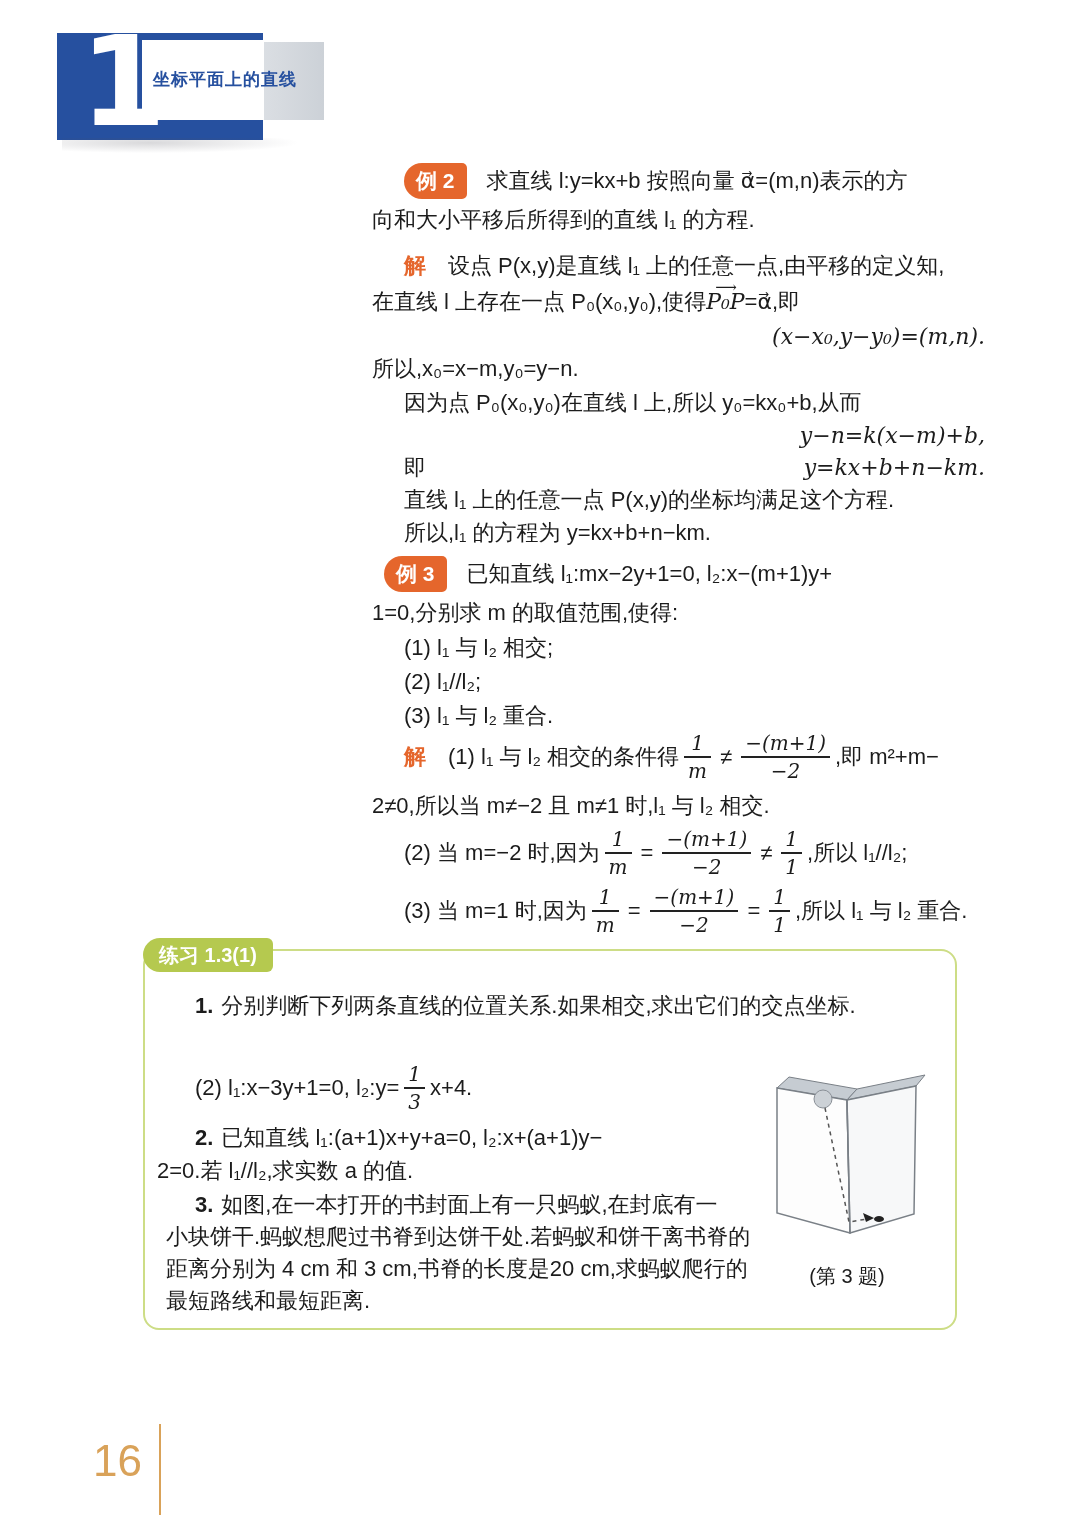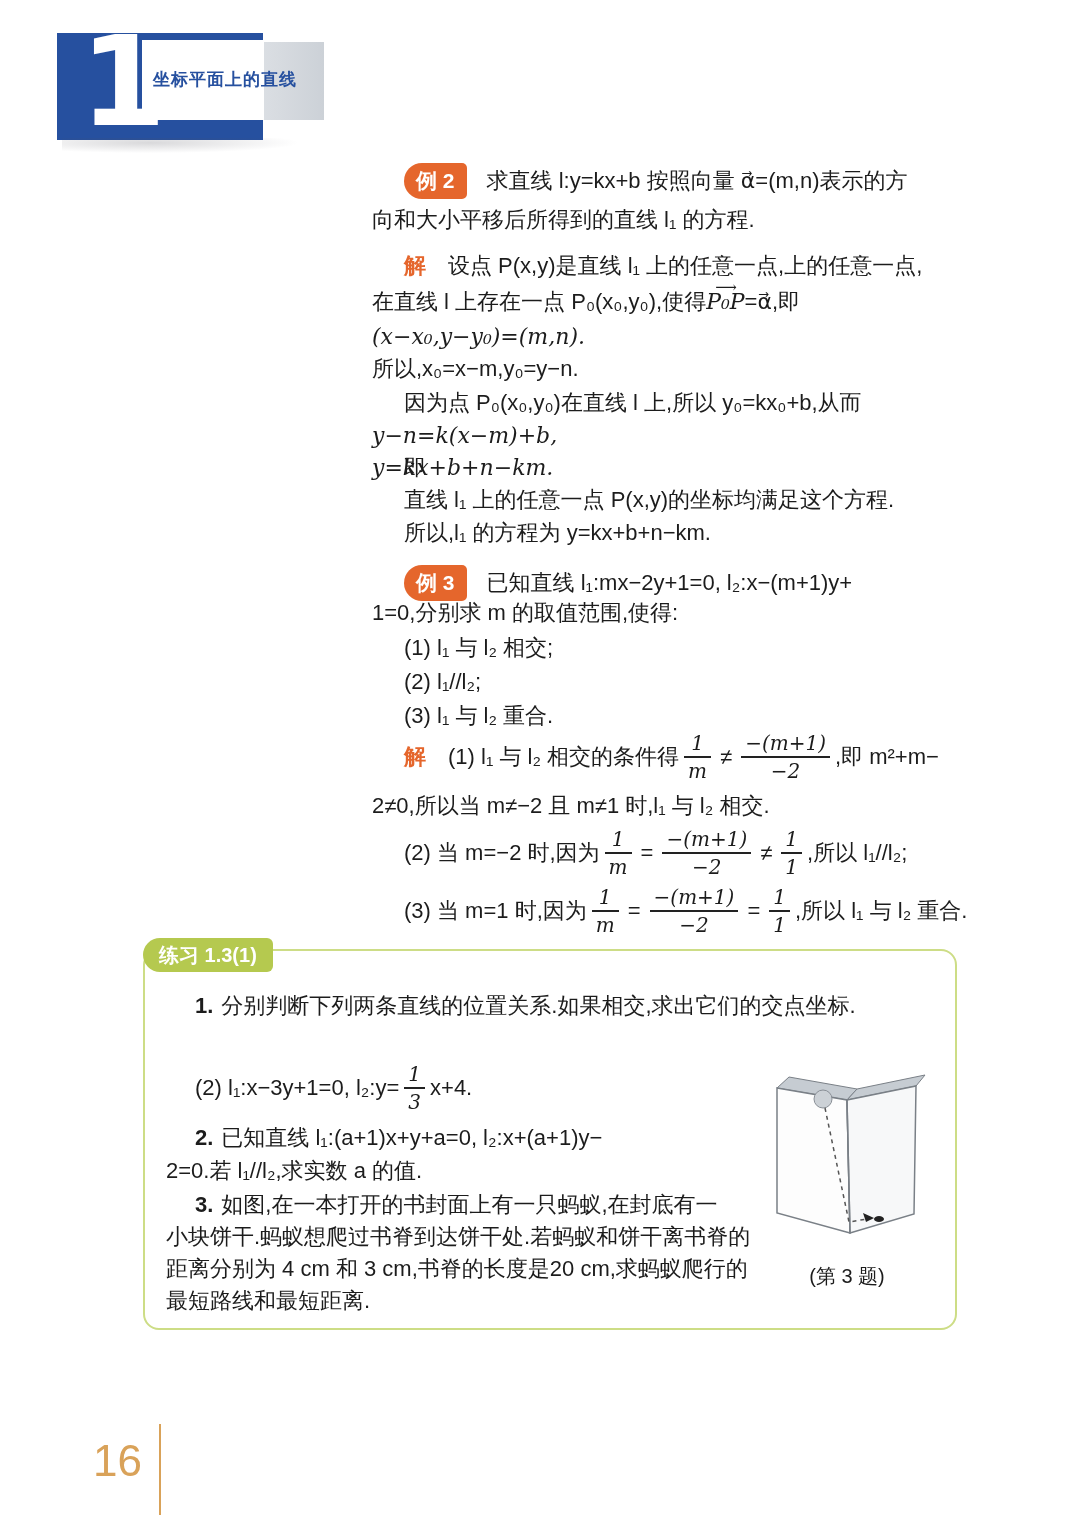--- a/index.html
+++ b/index.html
@@ -15,21 +15,21 @@
   .big-num{left:80px;top:26px;font-size:124px;line-height:112px;font-weight:bold;color:#ffffff;font-family:"DejaVu Sans","Liberation Sans",sans-serif;}
   .gray-rect{left:228px;top:42px;width:96px;height:78px;background:linear-gradient(to right,#e3e6ea,#ccd1d7);}
   .white-rect{left:142px;top:40px;width:122px;height:80px;background:#ffffff;}
   .chapter-title{left:153px;top:68px;font-size:17px;font-weight:bold;letter-spacing:1px;color:var(--blue,#26509f);white-space:nowrap;}
   .header-shadow{left:62px;top:138px;width:250px;height:16px;background:radial-gradient(ellipse at 35% 30%,rgba(80,80,90,.22),rgba(0,0,0,0) 65%);}
   
   .badge-ex{display:inline-block;background:var(--orange,#e5662c);color:#fff;font-weight:bold;font-size:21px;line-height:36px;padding:0 12px;border-radius:18px 5px 5px 18px;white-space:nowrap;}
   .solve{color:var(--orange,#e5662c);font-weight:bold;font-size:22px;margin-right:22px;}
   .gap{margin-left:20px;}
   .eq{font-family:"DejaVu Serif","Liberation Serif",serif;font-style:italic;font-size:22px;line-height:34px;white-space:nowrap;}
-  .center{width:613px;text-align:left;}
+  .center{width:613px;text-align:right;}
   .vec{position:relative;display:inline-block;}
   .vec::after{content:"⟶";position:absolute;left:50%;top:-15px;transform:translateX(-50%);font-size:15px;letter-spacing:-1px;}
   
   .frline{display:flex;align-items:center;height:58px;}
   .frac{display:inline-flex;flex-direction:column;align-items:center;font-family:"DejaVu Serif","Liberation Serif",serif;font-style:italic;font-size:20px;line-height:1.2;margin:0 5px;vertical-align:middle;}
   .frac .fn{padding:0 4px 1px;}
   .frac .bar{align-self:stretch;height:0;border-top:2px solid #222;}
   .frac .fd{padding:1px 4px 0;}
   .op{margin:0 4px;}
   
@@ -51,37 +51,37 @@
 <div class="abs chapter-title">坐标平面上的直线</div>
 <div class="abs header-shadow"></div>
 
 <div class="abs flex" style="left:404px;top:163px;">
   <span class="badge-ex">例 2</span>
   <span class="t gap">求直线 l:y=kx+b 按照向量 α⃗=(m,n)表示的方</span>
 </div>
 <div class="abs t" style="left:372px;top:203px;">向和大小平移后所得到的直线 l₁ 的方程.</div>
 <div class="abs flex" style="left:404px;top:249px;">
   <span class="solve">解</span>
-  <span class="t">设点 P(x,y)是直线 l₁ 上的任意一点,上的任意一点,</span>
+  <span class="t">设点 P(x,y)是直线 l₁ 上的任意一点,由平移的定义知,</span>
 </div>
 <div class="abs t" style="left:372px;top:285px;">
   <span>在直线 l 上存在一点 P₀(x₀,y₀),使得</span><span class="vec eq">P₀P</span><span>=α⃗,即</span>
 </div>
 <div class="abs eq center" style="left:372px;top:320px;">(x−x₀,y−y₀)=(m,n).</div>
 <div class="abs t" style="left:372px;top:352px;">所以,x₀=x−m,y₀=y−n.</div>
 <div class="abs t" style="left:404px;top:386px;">因为点 P₀(x₀,y₀)在直线 l 上,所以 y₀=kx₀+b,从而</div>
 <div class="abs eq center" style="left:372px;top:419px;">y−n=k(x−m)+b,</div>
 <div class="abs" style="left:372px;top:451px;width:613px;">
   <span class="t abs" style="left:32px;top:0;">即</span>
   <div class="eq center">y=kx+b+n−km.</div>
 </div>
 <div class="abs t" style="left:404px;top:483px;">直线 l₁ 上的任意一点 P(x,y)的坐标均满足这个方程.</div>
 <div class="abs t" style="left:404px;top:516px;">所以,l₁ 的方程为 y=kx+b+n−km.</div>
 
-<div class="abs flex" style="left:404px;top:556px;margin-top:9px;">
+<div class="abs flex" style="left:384px;top:556px;">
   <span class="badge-ex">例 3</span>
   <span class="t gap">已知直线 l₁:mx−2y+1=0, l₂:x−(m+1)y+</span>
 </div>
 <div class="abs t" style="left:372px;top:596px;">1=0,分别求 m 的取值范围,使得:</div>
 <div class="abs t" style="left:404px;top:631px;">(1) l₁ 与 l₂ 相交;</div>
 <div class="abs t" style="left:404px;top:665px;">(2) l₁//l₂;</div>
 <div class="abs t" style="left:404px;top:699px;">(3) l₁ 与 l₂ 重合.</div>
 
 <div class="abs frline" style="left:404px;top:728px;">
   <span class="solve">解</span>
@@ -157,21 +157,21 @@
         <span class="fn">1</span>
         <span class="bar"></span>
         <span class="fd">3</span>
       </span>
     <span class="t">x+4.</span>
   </div>
 
   <div class="abs t" style="left:50px;top:170px;text-align:center;">
     <span class="qnum">2.</span><span>已知直线 l₁:(a+1)x+y+a=0, l₂:x+(a+1)y−</span>
   </div>
-  <div class="abs t" style="left:21px;top:203px;">2=0.若 l₁//l₂,求实数 a 的值.</div>
+  <div class="abs t" style="left:12px;top:203px;">2=0.若 l₁//l₂,求实数 a 的值.</div>
 
   <div class="abs t" style="left:50px;top:237px;">
     <span class="qnum">3.</span><span>如图,在一本打开的书封面上有一只蚂蚁,在封底有一</span>
   </div>
   <div class="abs t" style="left:21px;top:269px;">小块饼干.蚂蚁想爬过书脊到达饼干处.若蚂蚁和饼干离书脊的</div>
   <div class="abs t" style="left:21px;top:301px;">距离分别为 4 cm 和 3 cm,书脊的长度是20 cm,求蚂蚁爬行的</div>
   <div class="abs t" style="left:21px;top:333px;">最短路线和最短距离.</div>
 
   <svg class="abs" style="left:622px;top:119px;" width="160" height="170" viewBox="0 0 160 170">
     <path d="M10,18 L22,7 L90,19 L80,30 Z" fill="#c6ccd2" stroke="#7a8087" stroke-width="1"></path>

